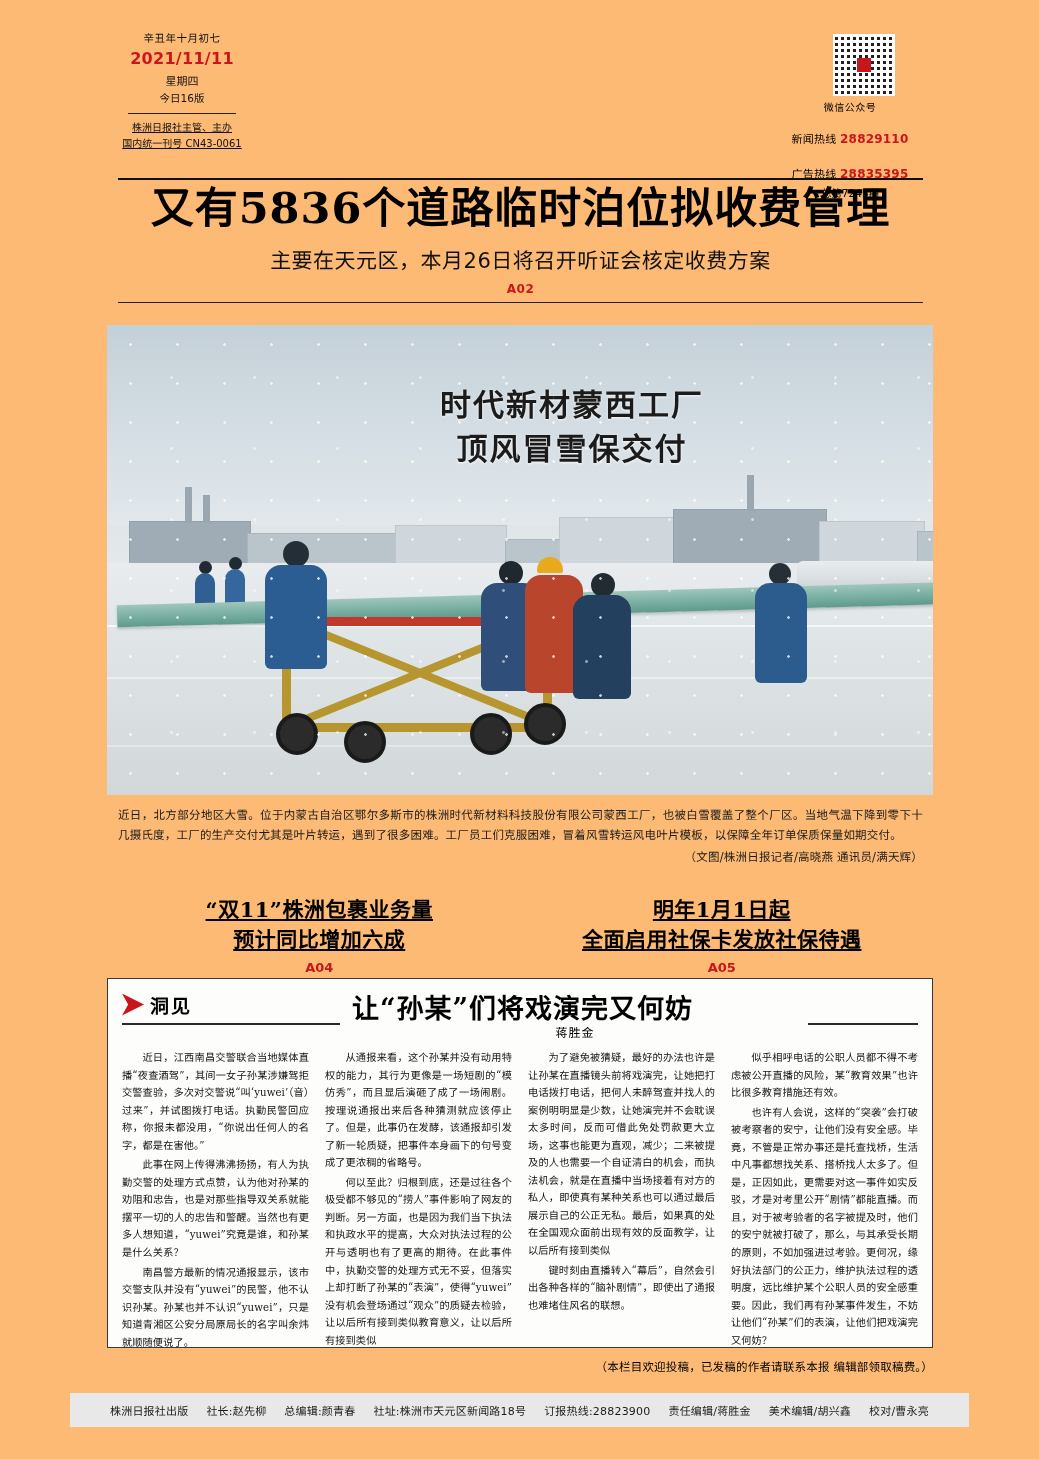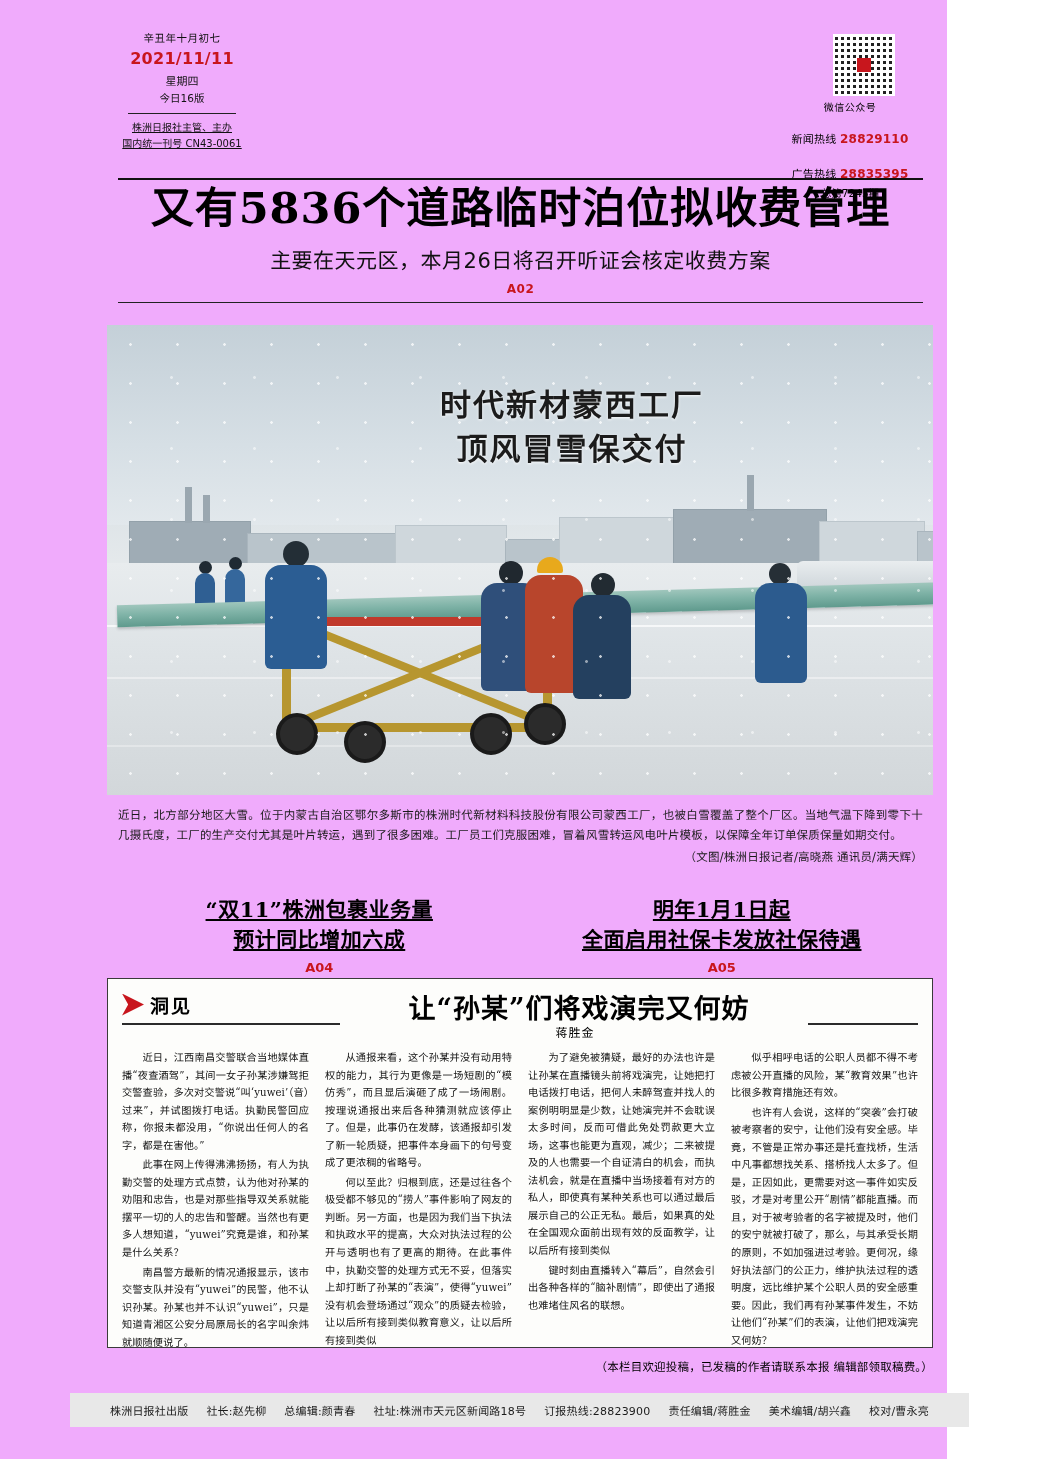--- a/index.html
+++ b/index.html
@@ -10,23 +10,23 @@
   body {
     width: 1039px;
     height: 1459px;
     font-family: "DejaVu Sans", "Liberation Sans", sans-serif;
     color: #000;
     position: relative;
     overflow: hidden;
   }
   .page {
     position: relative;
-    width: 947px;
+    width: 1039px;
     height: 1459px;
-    background: #f0abfc;
+    background: #fdba74;
   }
 
   
   .masthead {
     position: absolute;
     left: 0; top: 0;
     width: 1039px;
     height: 182px;
   }
   .masthead-left {
@@ -364,23 +364,22 @@
     letter-spacing: 2px;
   }
   .op-rule-left {
     position: absolute;
     left: 14px; top: 44px;
     width: 218px; height: 2px;
     background: #2b2b2b;
   }
   .op-title {
     position: absolute;
-    left: 236px; top: 8px;
+    left: 244px; top: 8px;
     width: 470px;
-    text-align: center;
     font-family: "DejaVu Serif", "Liberation Serif", serif;
     font-weight: bold;
     font-size: 27px;
     letter-spacing: 1px;
   }
   .op-rule-right {
     position: absolute;
     right: 14px; top: 44px;
     width: 110px; height: 2px;
     background: #2b2b2b;

